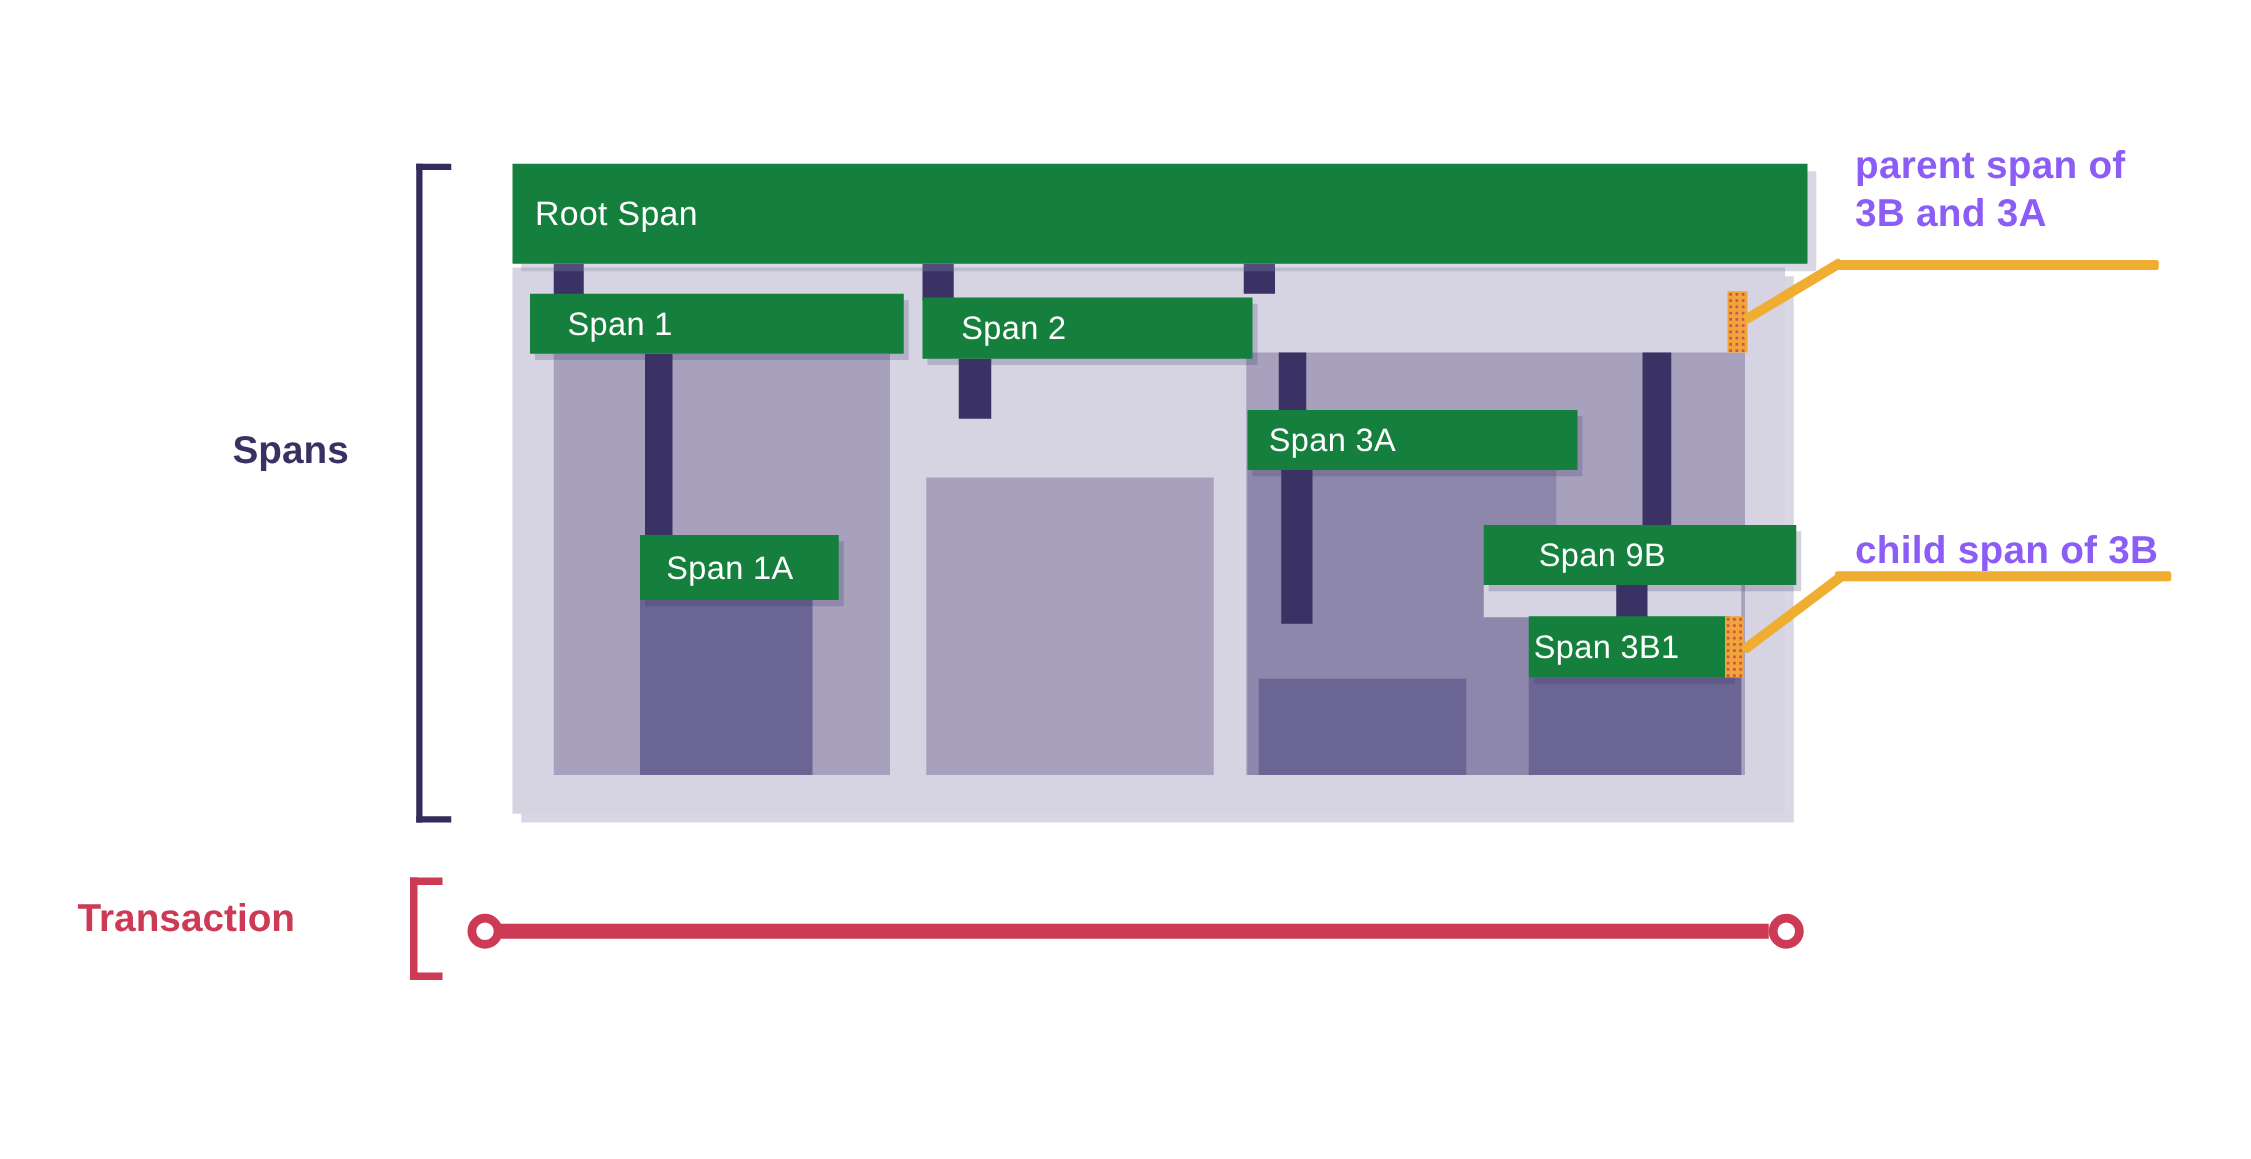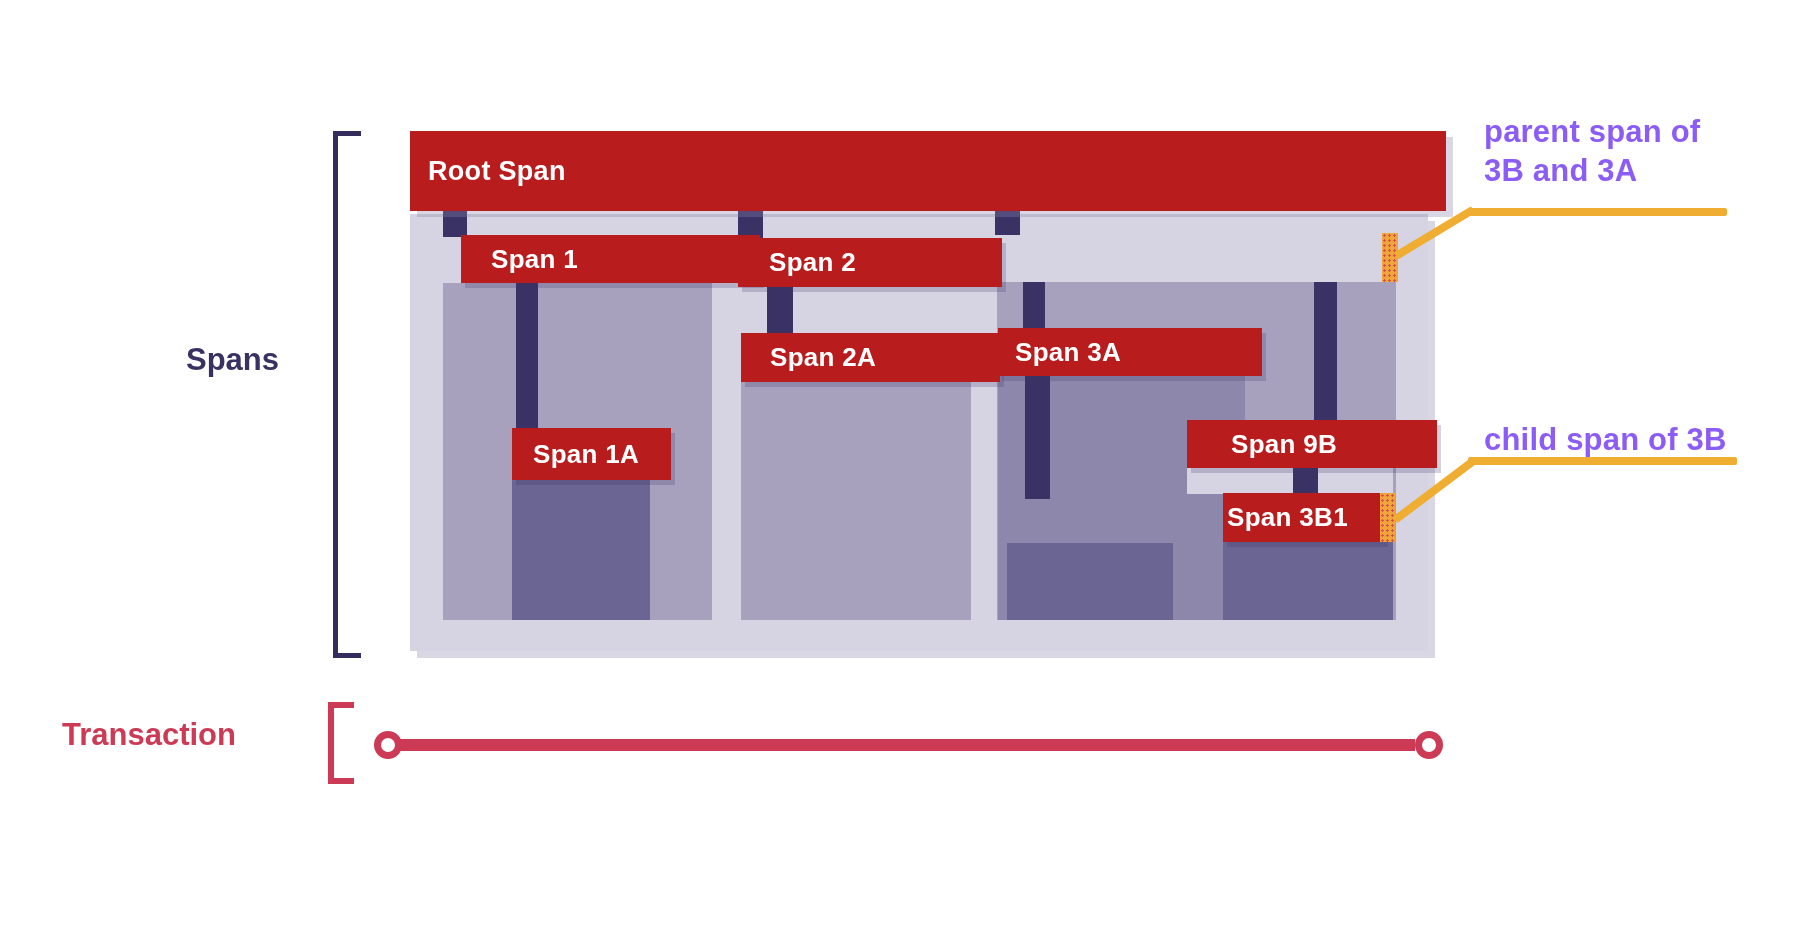--- a/index.html
+++ b/index.html
@@ -3,22 +3,22 @@
 <meta charset="utf-8">
 <style>
   html,body{margin:0;padding:0;background:#ffffff;}
   #stage{
     position:relative;width:1801px;height:927px;background:#ffffff;overflow:hidden;
     font-family:"Liberation Sans","DejaVu Sans",sans-serif;
   }
   
   .abs{position:absolute;}
   .bar{
-    position:absolute;background:#b91c1c;color:#ffffff;
-    font-weight:700;font-size:26px;letter-spacing:.3px;
+    position:absolute;background:#15803d;color:#ffffff;
+    font-weight:400;font-size:26px;letter-spacing:.3px;
     display:flex;align-items:center;white-space:nowrap;
     box-shadow:4px 5px 0 rgba(59,51,101,0.22);
   }
   .conn{position:absolute;background:#3A3264;}
   .fill-med1{position:absolute;background:#A7A1BE;}
   .fill-med2{position:absolute;background:#8D87AB;}
   .fill-dark{position:absolute;background:#6B6593;}
   .mark{
     position:absolute;background:#F0A43C;
     background-image:radial-gradient(rgba(205,70,70,0.85) 1.1px, transparent 1.4px);
@@ -42,21 +42,21 @@
     border-left:6px solid #CC3A55;border-top:6px solid #CC3A55;border-bottom:6px solid #CC3A55;
     box-sizing:border-box;
   }
   
   #trace-container{left:410px;top:214px;width:1018px;height:437px;background:#D6D4E3;
     box-shadow:7px 7px 0 rgba(141,135,171,0.33);}
   #bar-root{left:410px;top:131px;width:1018px;height:80px;font-size:27px;padding-left:18px;
     box-shadow:7px 6px 0 rgba(141,135,171,0.33);}
   
   #conn-s1{left:443px;top:211px;width:24px;height:26px;}
-  #bar-s1{left:461px;top:235px;width:269px;height:48px;padding-left:30px;}
+  #bar-s1{left:424px;top:235px;width:269px;height:48px;padding-left:30px;}
   #fill-s1{left:443px;top:283px;width:269px;height:337px;}
   #conn-s1a{left:516px;top:283px;width:22px;height:147px;}
   #bar-s1a{left:512px;top:428px;width:138px;height:52px;padding-left:21px;}
   #fill-s1a{left:512px;top:480px;width:138px;height:140px;}
   
   #conn-s2{left:738px;top:211px;width:25px;height:29px;}
   #bar-s2{left:738px;top:238px;width:233px;height:49px;padding-left:31px;}
   #conn-s2a{left:767px;top:287px;width:26px;height:48px;}
   #bar-s2a{left:741px;top:333px;width:230px;height:49px;padding-left:29px;}
   #fill-s2a{left:741px;top:382px;width:230px;height:238px;}
@@ -123,21 +123,20 @@
   <div class="conn" id="conn-s2a"></div>
   <div class="conn" id="conn-s3a"></div>
   <div class="conn" id="conn-s3a1"></div>
   <div class="conn" id="conn-s3b"></div>
   <div class="conn" id="conn-s3b1"></div>
 
   <div class="bar" id="bar-root">Root Span</div>
   <div class="bar" id="bar-s1">Span 1</div>
   <div class="bar" id="bar-s1a">Span 1A</div>
   <div class="bar" id="bar-s2">Span 2</div>
-  <div class="bar" id="bar-s2a">Span 2A</div>
   <div class="bar" id="bar-s3a">Span 3A</div>
   <div class="bar" id="bar-s3b">Span 9B</div>
   <div class="bar" id="bar-s3b1">Span 3B1</div>
 
   <div class="mark" id="mark-parent"></div>
   <div class="mark" id="mark-child"></div>
 
   <div class="ylaine" id="callout-parent-h"></div>
   <div class="ylaine" id="callout-parent-d"></div>
   <div class="ylaine" id="callout-child-h"></div>

